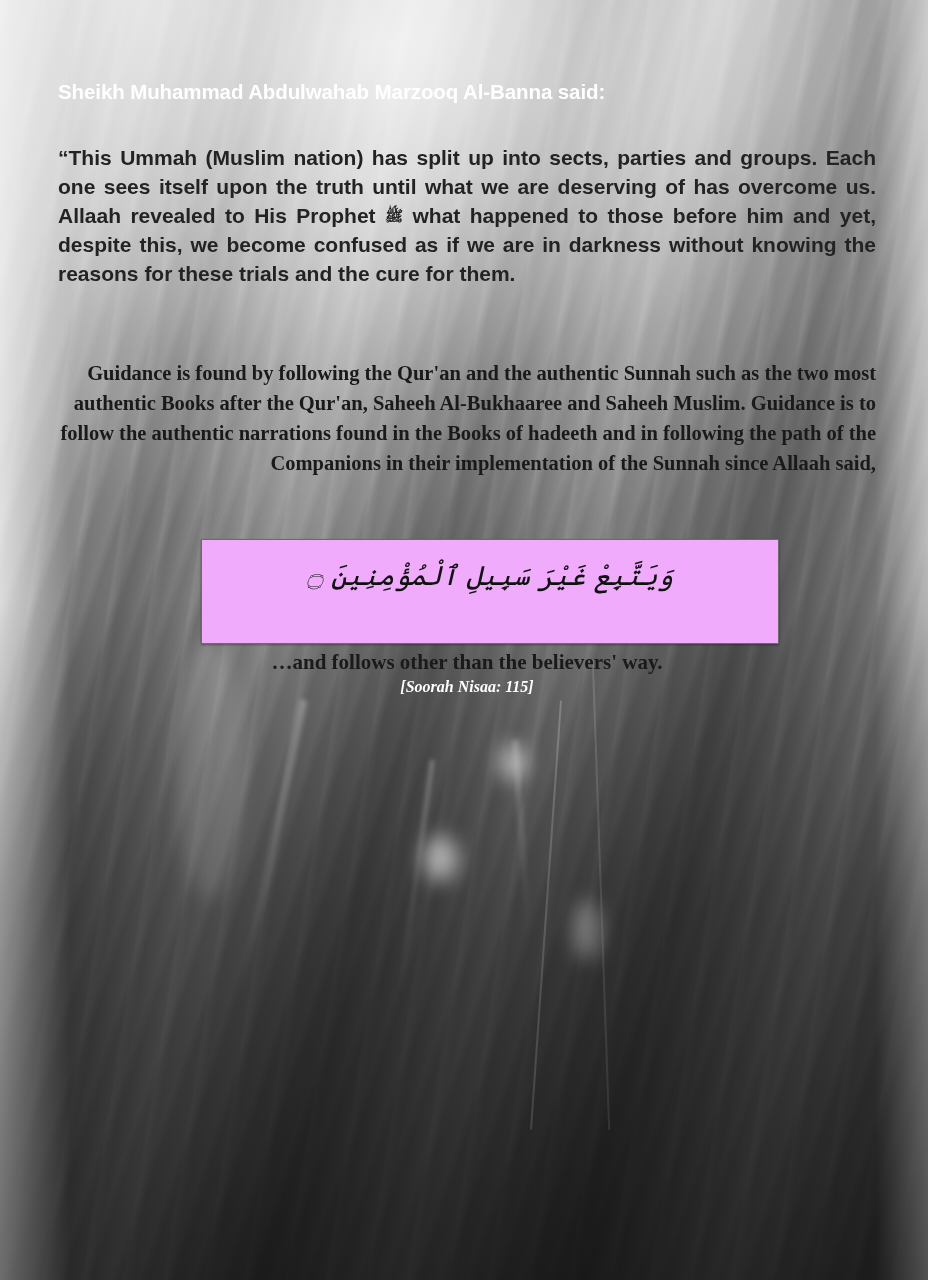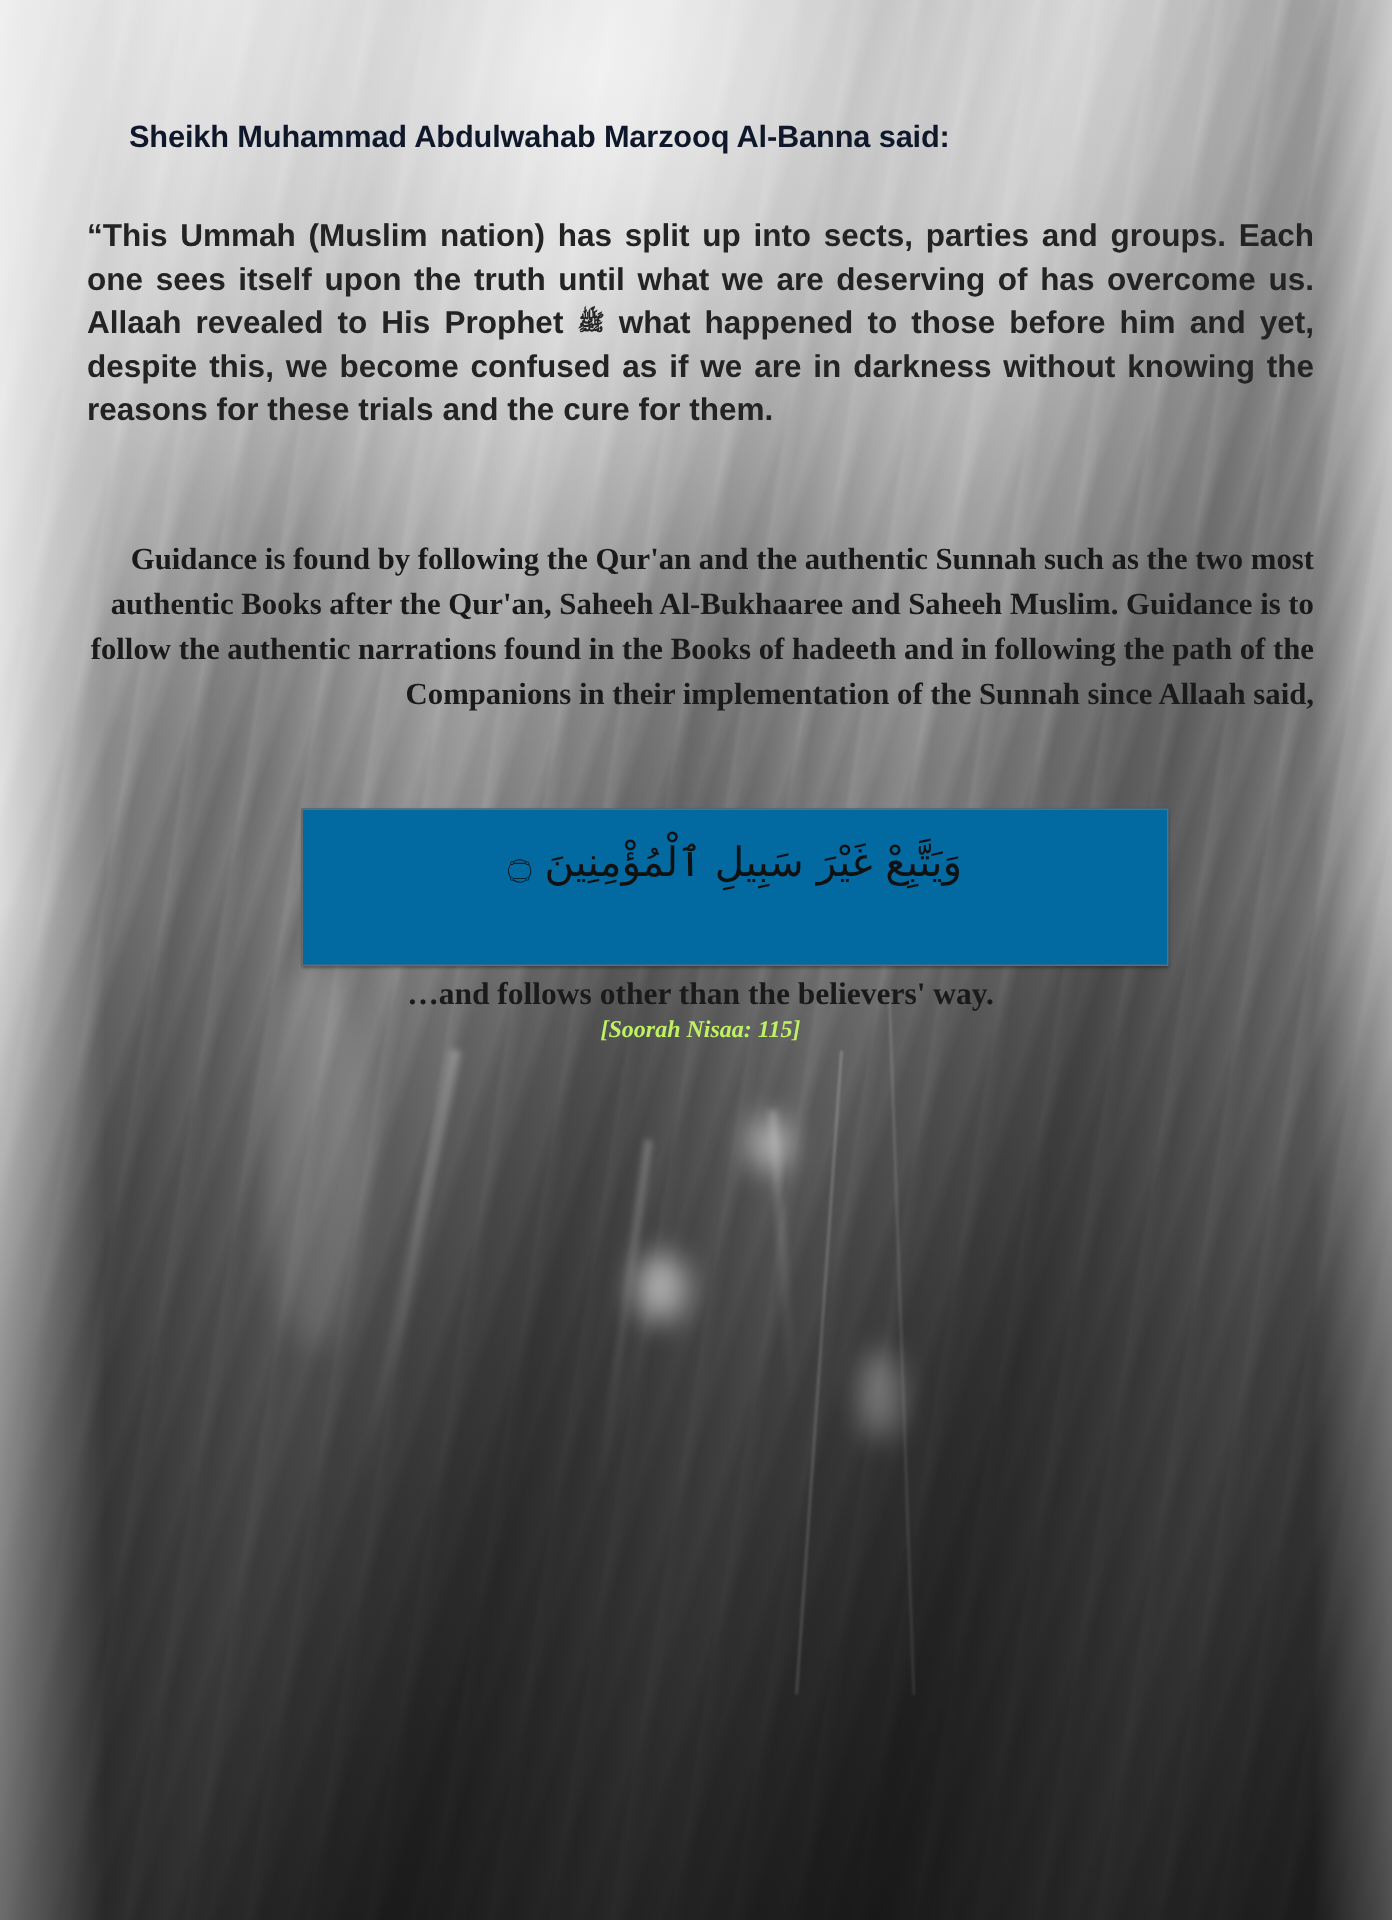--- a/index.html
+++ b/index.html
@@ -92,24 +92,23 @@
     position: absolute;
     inset: 0;
   }
   .heading {
     position: absolute;
     left: 58px;
     top: 80px;
     width: 810px;
     font-size: 20.5px;
     font-weight: bold;
-    color: #0f172a;
+    color: #ffffff;
     letter-spacing: -0.1px;
     font-family: "Liberation Sans", sans-serif;
-    margin-left: 28px;
   }
   .para1 {
     position: absolute;
     left: 58px;
     top: 143px;
     width: 818px;
     font-size: 21px;
     font-weight: bold;
     line-height: 29px;
     color: #232323;
@@ -133,23 +132,24 @@
     text-align: right;
     text-indent: 0;
     font-family: "Liberation Serif", serif;
   }
   .ayah-box {
     position: absolute;
     left: 201px;
     top: 539px;
     width: 576px;
     height: 103px;
-    background: #0369a1;
+    background: #f0abfc;
     border: 1px solid #6b6b6b;
     box-shadow: 0 1px 2px rgba(0,0,0,.35);
+    font-style: italic;
   }
   .ayah-text {
     position: absolute;
     left: 0; right: 0;
     top: 16px;
     text-align: center;
     direction: rtl;
     font-size: 27px;
     color: #111;
     font-family: "DejaVu Sans", sans-serif;
@@ -169,21 +169,21 @@
   }
   .reference {
     position: absolute;
     left: 58px;
     top: 678px;
     width: 818px;
     text-align: center;
     font-size: 16px;
     font-weight: bold;
     font-style: italic;
-    color: #bef264;
+    color: #ffffff;
     font-family: "Liberation Serif", serif;
   }
 </style>
 </head>
 <body>
 
 <div id="page">
 
   <div class="bg-base"></div>
   <div class="bg-streaks"></div>

